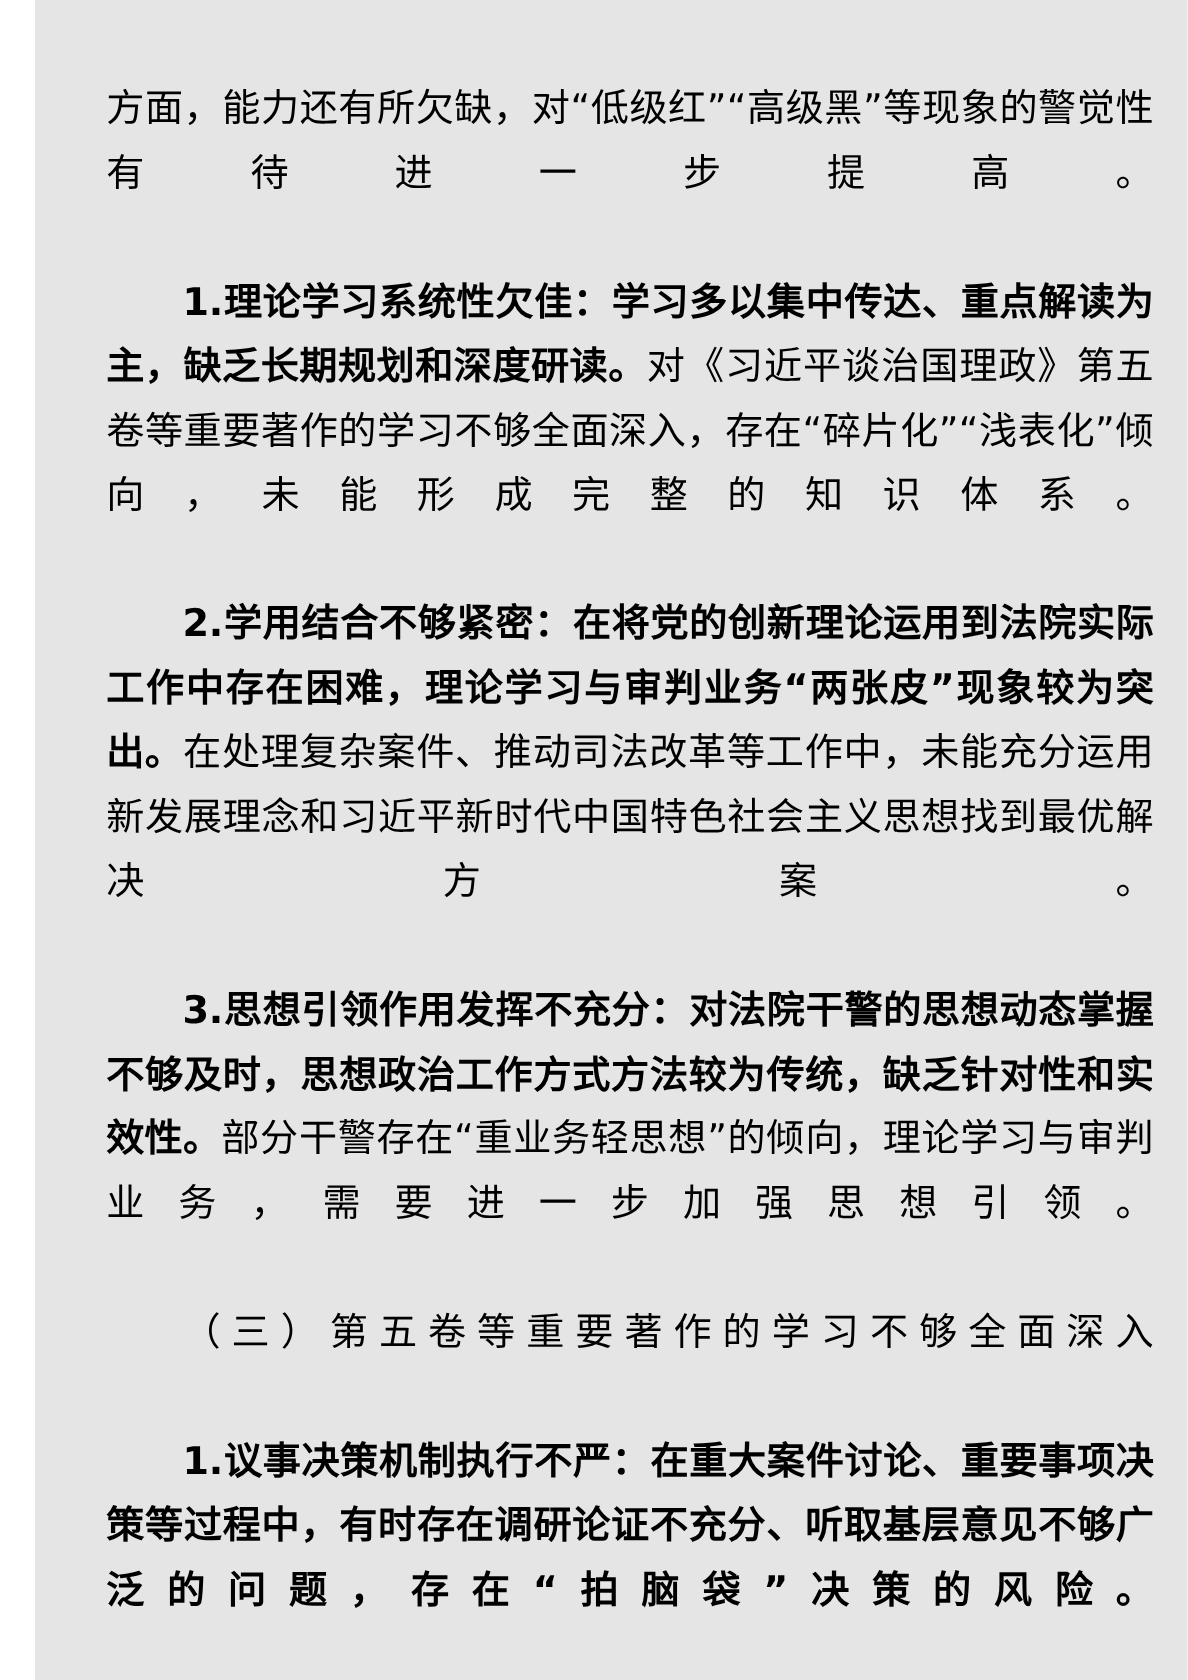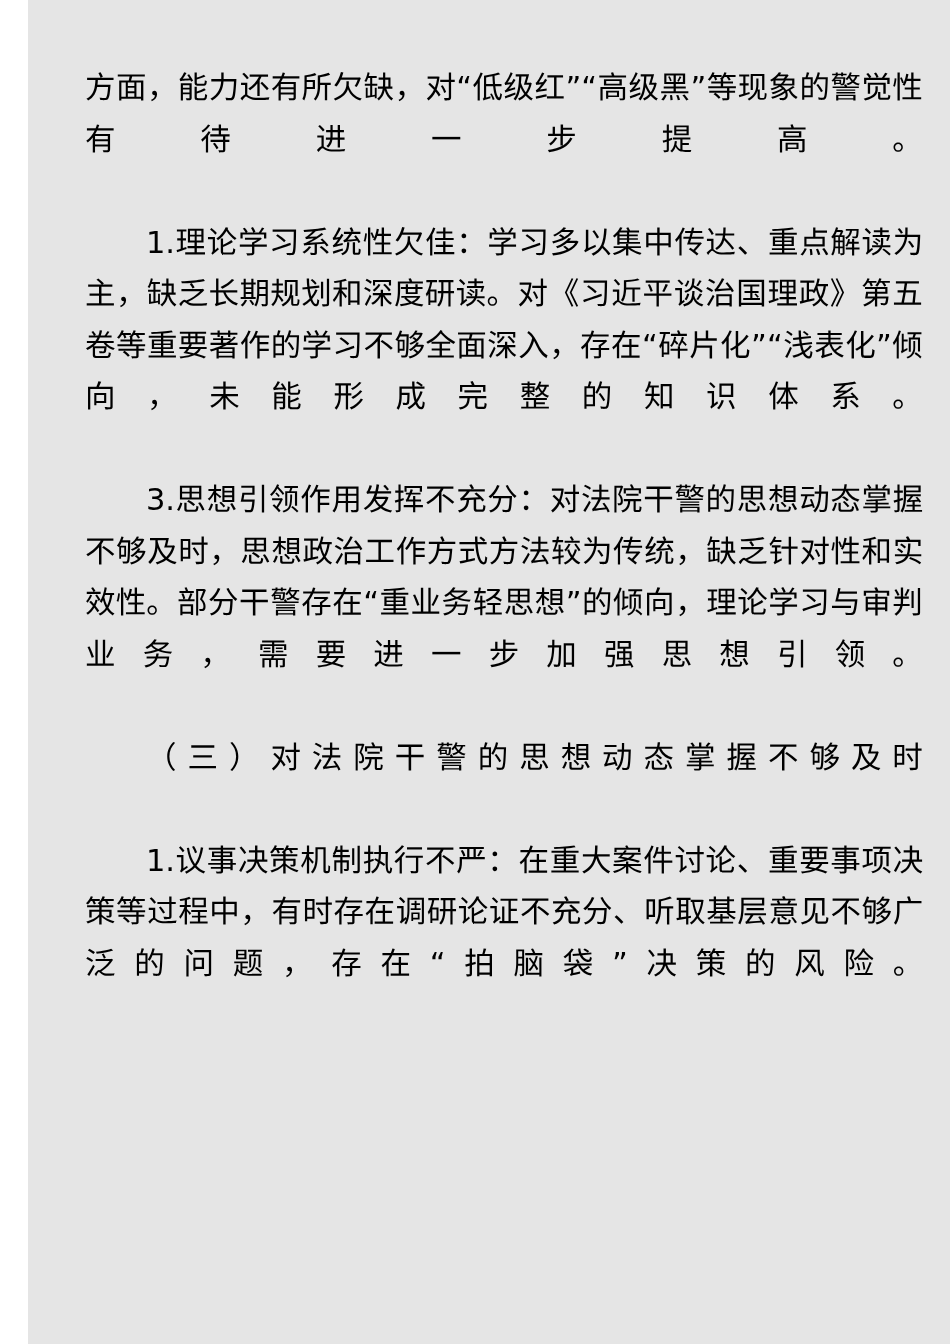--- a/index.html
+++ b/index.html
@@ -35,21 +35,21 @@
     word-break: break-all;
     font-weight: 400;
   }
   .para.cont {
     text-indent: 0;
   }
   .para.indent2 {
     text-indent: 61px;
   }
   .para .b {
-    font-weight: 400;
+    font-weight: 700;
     letter-spacing: -0.2px;
   }
   .para .n {
     font-weight: 400;
   }
   
   .para::after {
     content: "";
     display: inline-block;
     width: 100%;
@@ -63,27 +63,30 @@
 
     <p class="para cont">
       <span class="n">方面，能力还有所欠缺，对“低级红”“高级黑”等现象的警觉性有待进一步提高。</span>
     </p>
 
 
     <p class="para indent2">
       <span class="b">1.理论学习系统性欠佳：学习多以集中传达、重点解读为主，缺乏长期规划和深度研读。</span><span class="n">对《习近平谈治国理政》第五卷等重要著作的学习不够全面深入，存在“碎片化”“浅表化”倾向，未能形成完整的知识体系。</span>
     </p>
 
+    <p class="para indent2">
+      <span class="b">2.学用结合不够紧密：在将党的创新理论运用到法院实际工作中存在困难，理论学习与审判业务“两张皮”现象较为突出。</span><span class="n">在处理复杂案件、推动司法改革等工作中，未能充分运用新发展理念和习近平新时代中国特色社会主义思想找到最优解决方案。</span>
+    </p>
 
     <p class="para indent2">
       <span class="b">3.思想引领作用发挥不充分：对法院干警的思想动态掌握不够及时，思想政治工作方式方法较为传统，缺乏针对性和实效性。</span><span class="n">部分干警存在“重业务轻思想”的倾向，理论学习与审判业务，需要进一步加强思想引领。</span>
     </p>
 
     <p class="para indent2">
-      <span class="n">（三）对法院干警的思想动态掌握不够及时</span>
+      <span class="n">（三）第五卷等重要著作的学习不够全面深入</span>
     </p>
 
     <p class="para indent2">
       <span class="b">1.议事决策机制执行不严：在重大案件讨论、重要事项决策等过程中，有时存在调研论证不充分、听取基层意见不够广泛的问题，存在“拍脑袋”决策的风险。</span>
     </p>
 
   </div>
 </div>
 
 </body></html>

